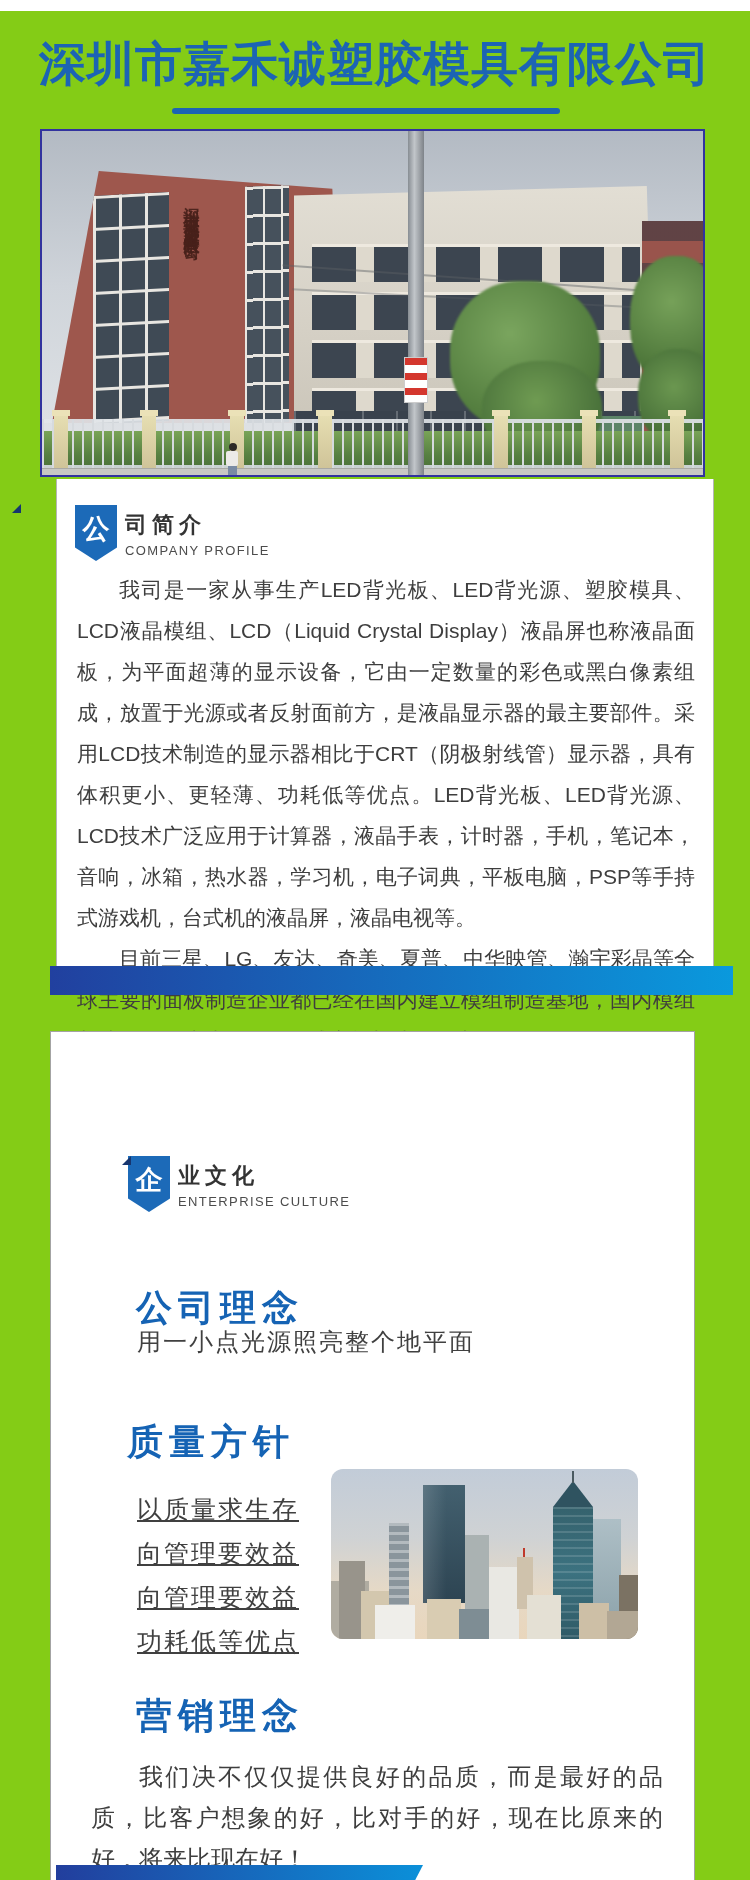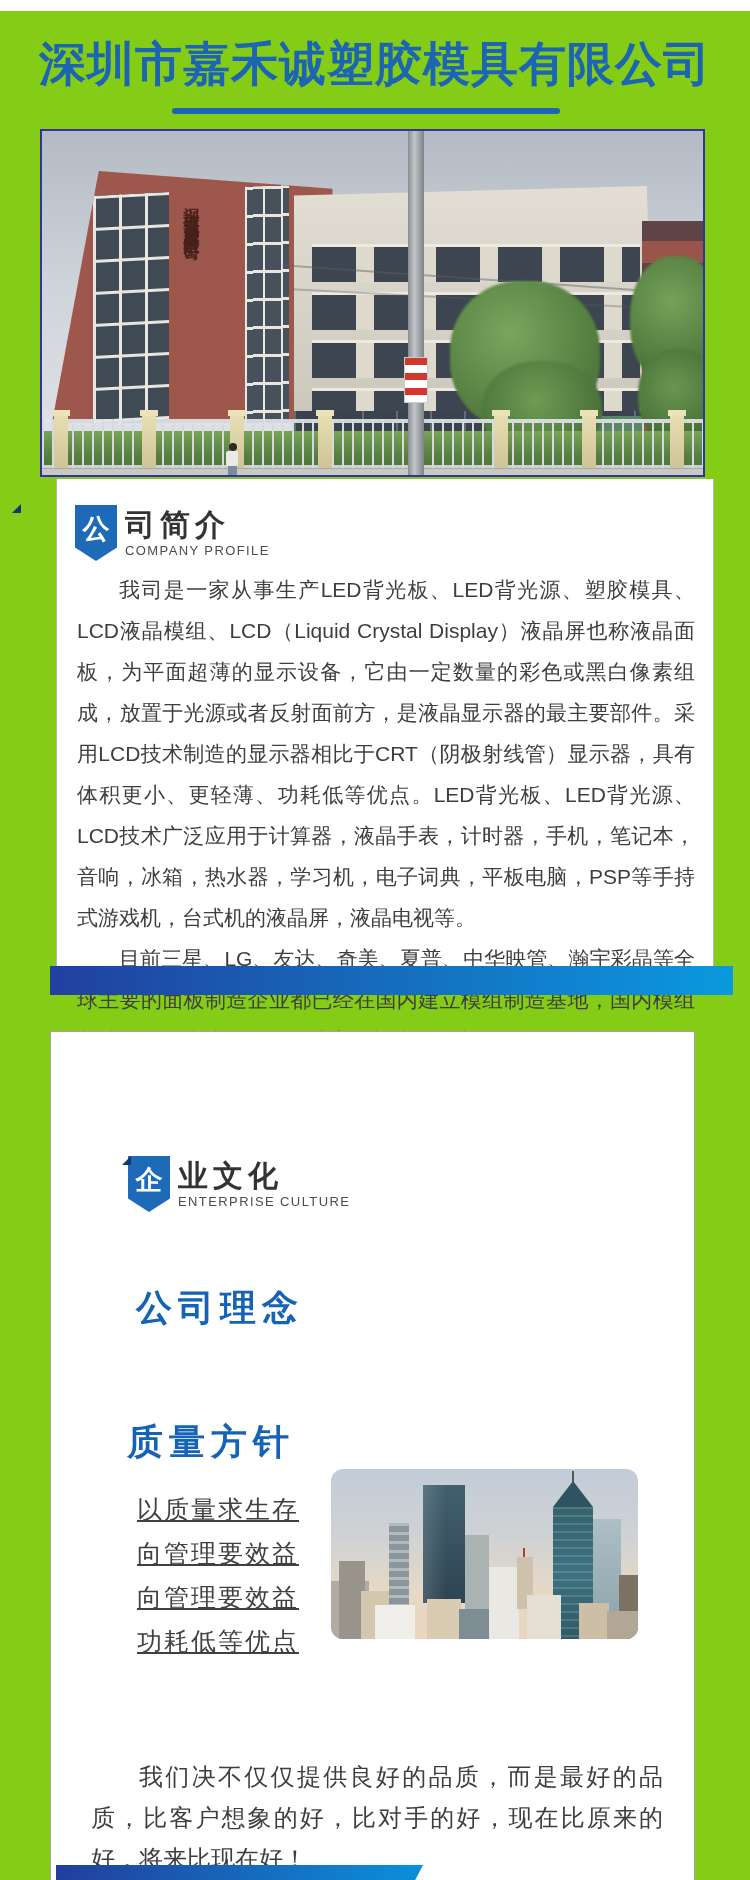--- a/index.html
+++ b/index.html
@@ -73,21 +73,21 @@
   .profile-box { position:absolute; left:56px; top:468px; width:658px; height:487px;
     border-left:1px solid #b5b5b5; border-right:1px solid #b5b5b5; background:#fff; }
   .sec-header { position:absolute; display:flex; align-items:flex-start; }
   .badge { position:relative; width:42px; height:56px; background:#1c6ab8; flex:0 0 auto;
     clip-path:polygon(0 0,100% 0,100% 76%,50% 100%,0 76%);
     display:flex; align-items:center; justify-content:center; }
   .badge-fold { position:absolute; left:12px; top:493px; width:0; height:0;
     border-right:9px solid #16356f; border-top:9px solid transparent; }
   .badge span { color:#fff; font-size:27px; font-weight:bold; margin-top:-8px; }
   .sec-titles { margin-left:8px; padding-top:4px; }
-  .sec-cn { font-size:30px; font-weight:bold; color:#333; letter-spacing:5px; line-height:32px; }
+  .sec-cn { font-size:22px; font-weight:bold; color:#333; letter-spacing:5px; line-height:32px; }
   .sec-en { font-size:13px; color:#4c4c4c; letter-spacing:1.4px; margin-top:2px; }
   .profile-text { position:absolute; left:20px; top:90px; width:618px;
     font-size:21px; color:#3e3e3e; line-height:41px; text-align:justify; }
   .profile-text p { text-indent:2em; }
 
   
   .gradient-bar { position:absolute; left:50px; top:955px; width:683px; height:29px;
     background:linear-gradient(90deg,#21409f 0%,#0a99dd 100%); }
 
   
@@ -213,20 +213,21 @@
         <span>企</span>
       </div>
       <div class="sec-titles">
         <div class="sec-cn">业文化</div>
         <div class="sec-en">ENTERPRISE CULTURE</div>
       </div>
     </div>
     <div class="culture-fold"></div>
 
     <div class="sub-heading h-philosophy">公司理念</div>
+    <div class="philosophy-text">用一小点光源照亮整个地平面</div>
 
     <div class="sub-heading h-quality">质量方针</div>
     <div class="quality-lines">
       <div>以质量求生存</div>
       <div>向管理要效益</div>
       <div>向管理要效益</div>
       <div>功耗低等优点</div>
     </div>
 
     <div class="city">
@@ -244,18 +245,19 @@
       <i class="cb10-ant"></i>
       <i class="cb12"></i>
       <i class="cf1"></i>
       <i class="cf2"></i>
       <i class="cf3"></i>
       <i class="cf4"></i>
       <i class="cf5"></i>
       <i class="cf6"></i>
     </div>
 
+    <div class="sub-heading h-marketing">营销理念</div>
     <div class="marketing-text">我们决不仅仅提供良好的品质，而是最好的品质，比客户想象的好，比对手的好，现在比原来的好，将来比现在好！</div>
 
     <div class="bottom-ribbon"></div>
   </div>
 
 </div>
 
 </body></html>

